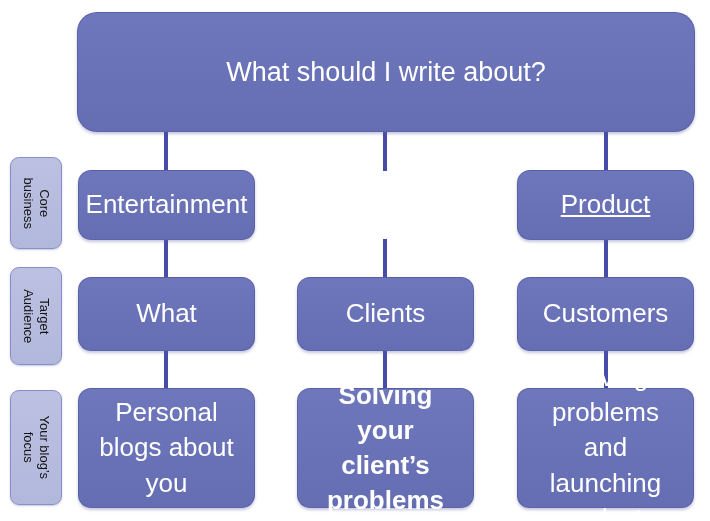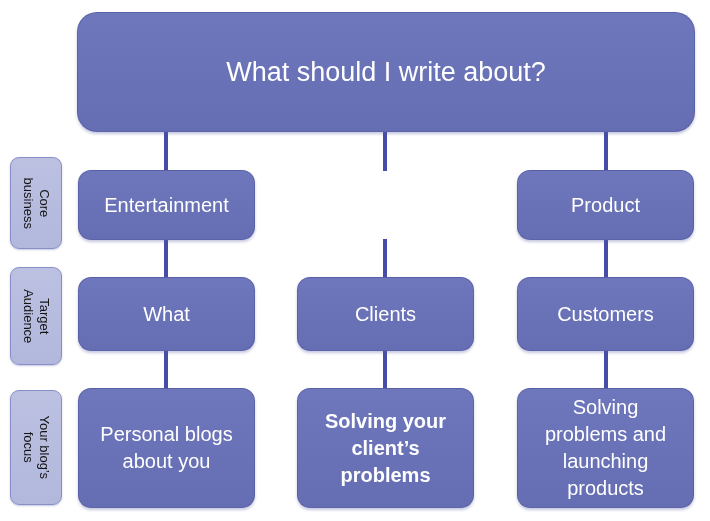--- a/index.html
+++ b/index.html
@@ -19,21 +19,21 @@
     position: absolute;
     background: linear-gradient(180deg, #6f77bc 0%, #656db3 100%);
     border: 1px solid rgba(72, 78, 150, 0.45);
     border-radius: 13px;
     box-shadow: 0 2px 3px rgba(90, 95, 160, 0.35);
     color: #ffffff;
     display: flex;
     align-items: center;
     justify-content: center;
     text-align: center;
-    font-size: 20px;
+    font-size: 26px;
     line-height: 1.35;
     box-sizing: border-box;
     padding: 4px 14px;
   }
   .node.root {
     border-radius: 20px;
     font-size: 27px;
   }
   .connector {
     position: absolute;
@@ -88,37 +88,37 @@
   <div class="side-label" style="left:10px; top:267px; width:52px; height:98px;">
     <span class="rot">Target Audience</span>
   </div>
   <div class="side-label" style="left:10px; top:390px; width:52px; height:115px;">
     <span class="rot">Your blog’s focus</span>
   </div>
 
   <div class="node" style="left:78px; top:170px; width:177px; height:70px;">
     <span>Entertainment</span>
   </div>
-  <div class="node" style="left:517px; top:170px; width:177px; height:70px;">
+  <div class="node" style="left:517px; top:170px; width:177px; height:70px;text-decoration:underline;">
     <span>Product</span>
   </div>
 
   <div class="node" style="left:78px; top:277px; width:177px; height:74px;">
     <span>What</span>
   </div>
   <div class="node" style="left:297px; top:277px; width:177px; height:74px;">
     <span>Clients</span>
   </div>
   <div class="node" style="left:517px; top:277px; width:177px; height:74px;">
     <span>Customers</span>
   </div>
 
   <div class="node" style="left:78px; top:388px; width:177px; height:120px;justify-content:flex-end;">
     <span>Personal blogs about you</span>
   </div>
   <div class="node" style="left:297px; top:388px; width:177px; height:120px;font-weight:bold;">
     <span>Solving your client’s problems</span>
   </div>
-  <div class="node" style="left:517px; top:388px; width:177px; height:120px;">
+  <div class="node" style="left:517px; top:388px; width:177px; height:120px;border-radius:12px;">
     <span>Solving problems and launching products</span>
   </div>
 
 </div>
 
 </body></html>

